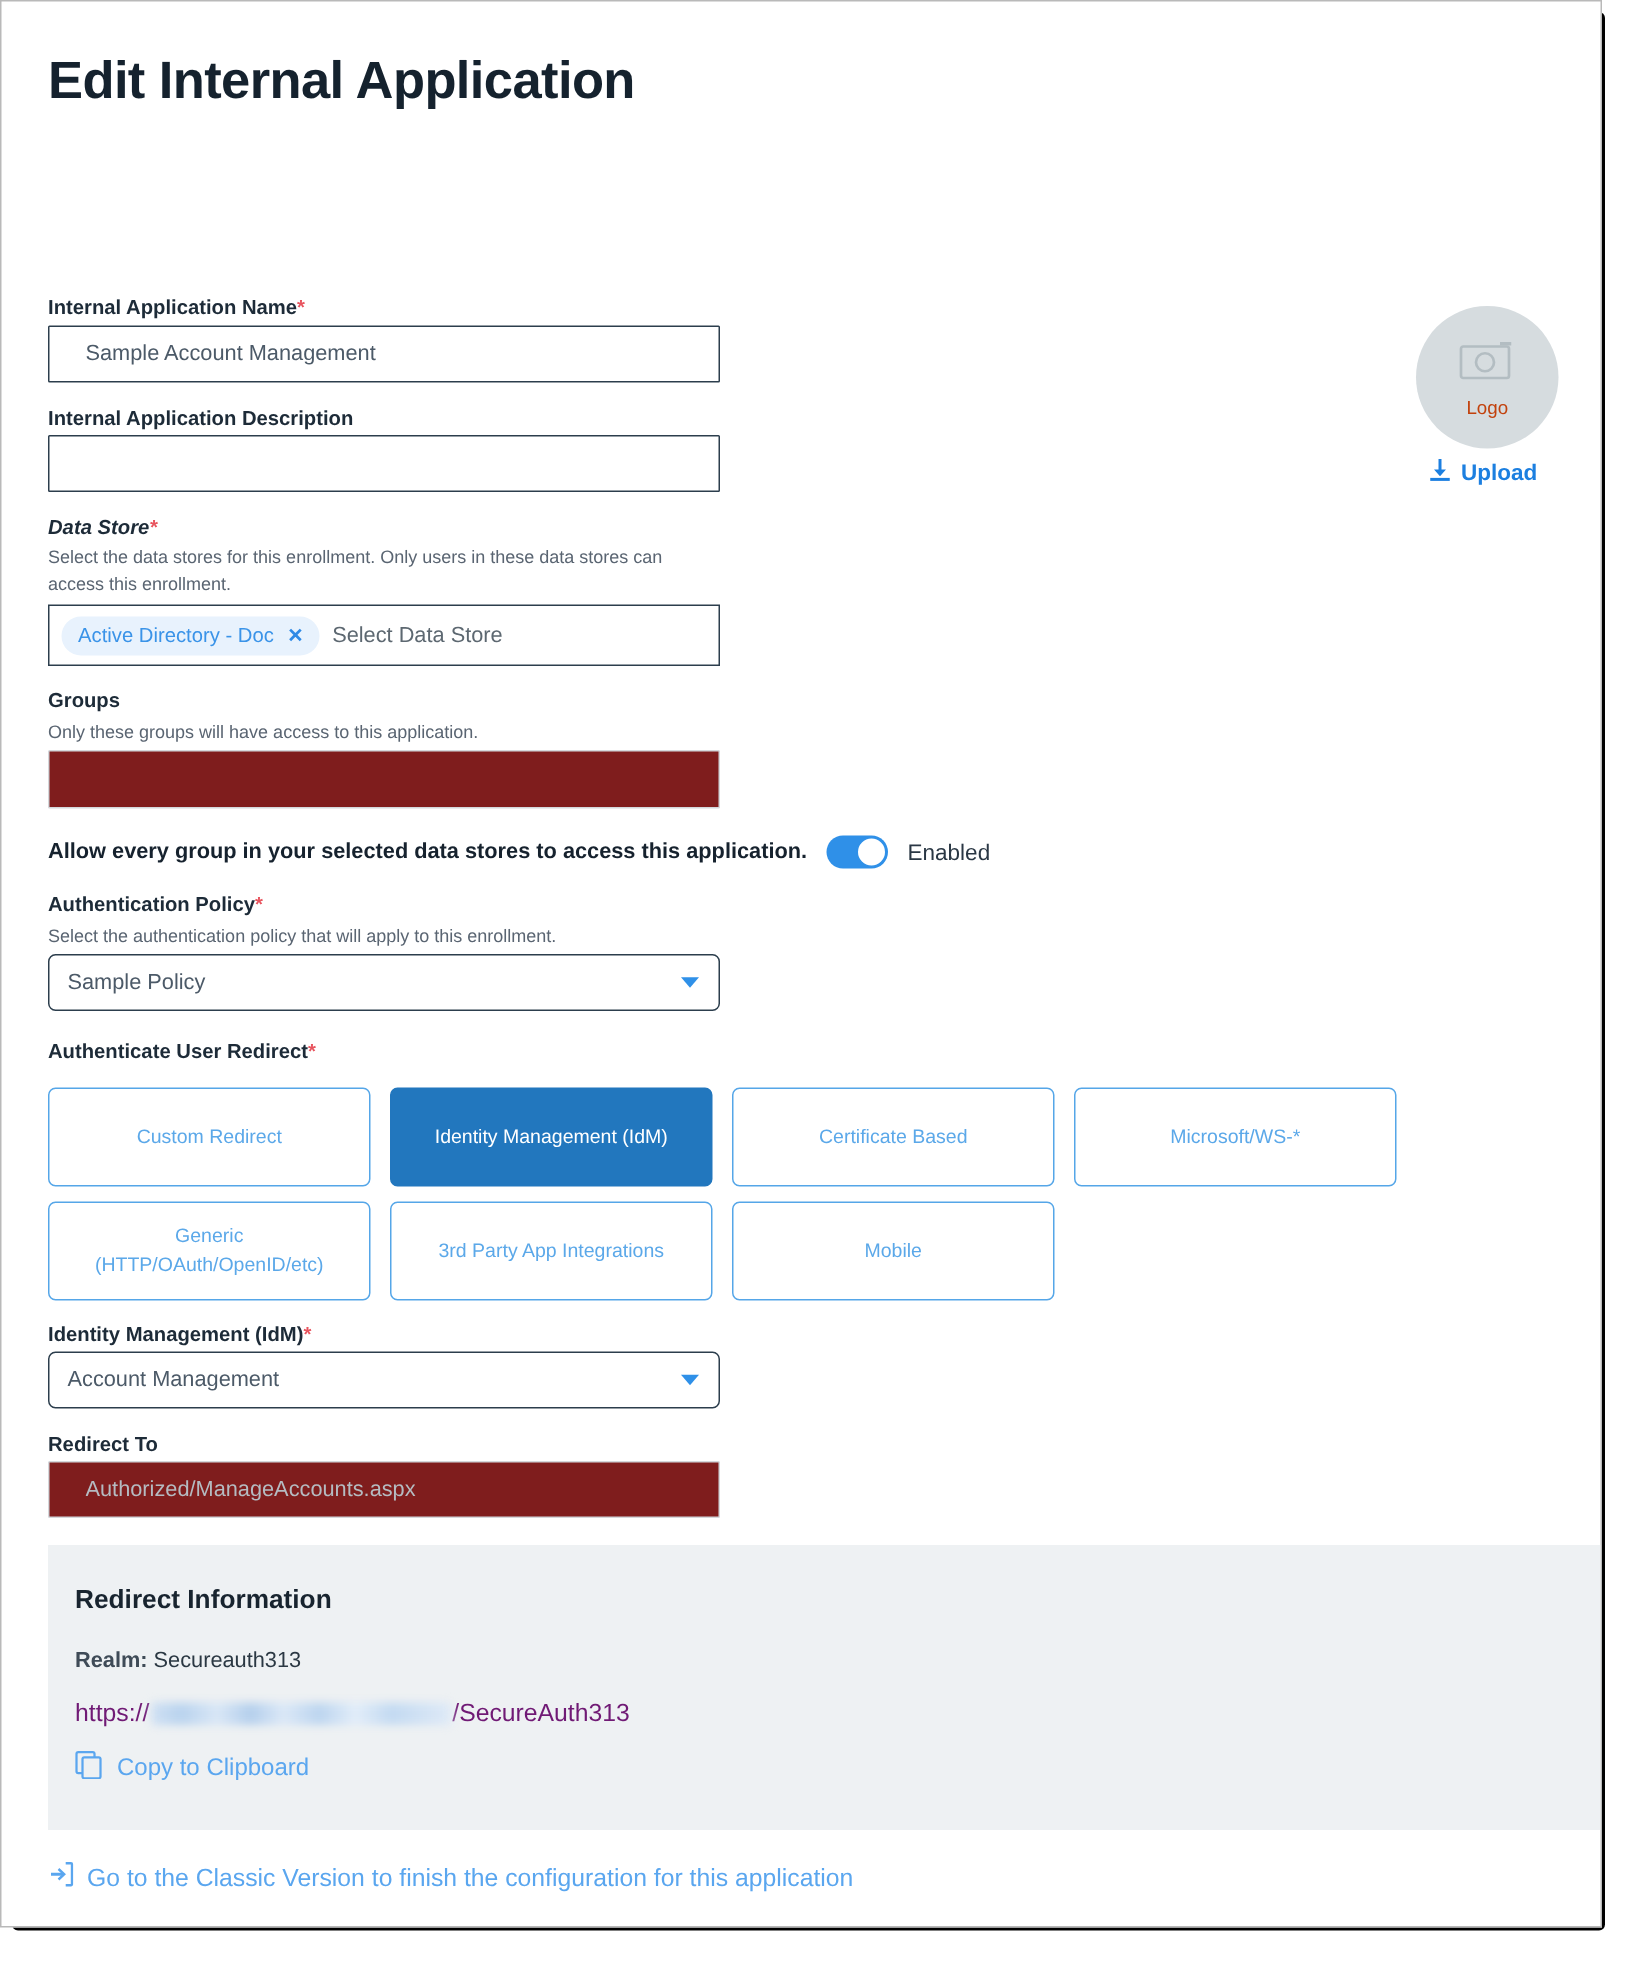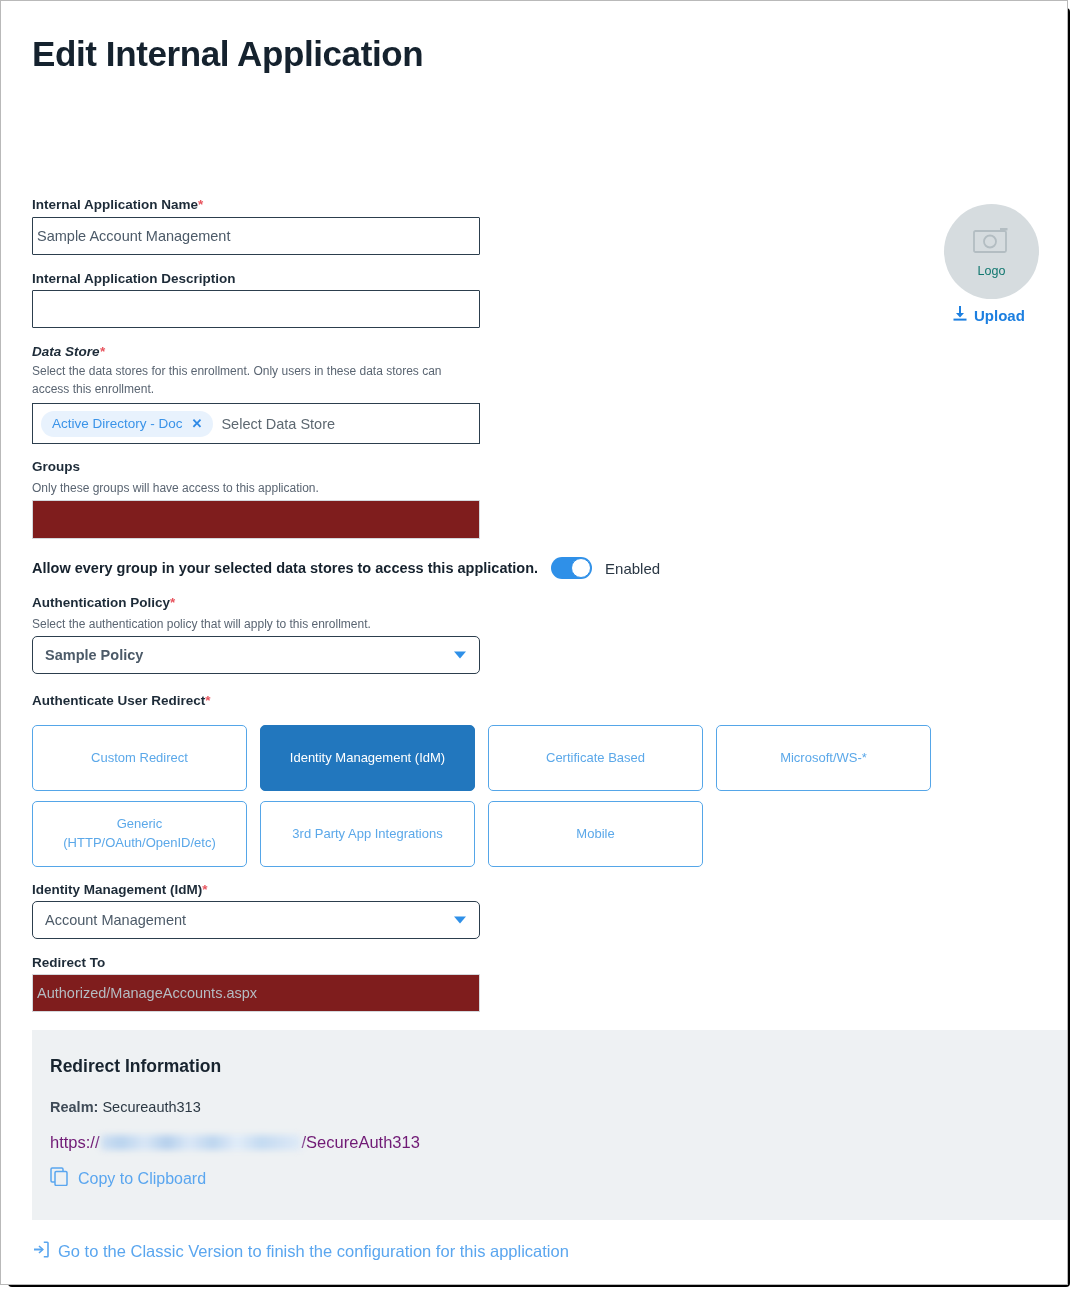--- a/index.html
+++ b/index.html
@@ -122,21 +122,21 @@
     position: absolute;
     box-sizing: border-box;
     width: 448px;
     height: 38px;
     border: 1px solid #2c3e4d;
     border-radius: 1px;
     background: #ffffff;
     font-family: "Liberation Sans", sans-serif;
     font-size: 14.5px;
     color: #4c5a68;
-    padding: 0 4px;
+    padding: 0 24px;
     outline: none;
   }
   .txtbox::placeholder { color: #4c5a68; }
   .txtbox.disabled {
     border: 1px solid #d4d8dc;
     background: #7f1d1d;
     color: #b0b6bc;
   }
   .txtbox.disabled::placeholder { color: #b5bbc1; }
 
@@ -351,21 +351,21 @@
     border-radius: 50%;
     background: #d6dcdf;
     display: flex;
     flex-direction: column;
     align-items: center;
     justify-content: center;
     gap: 3px;
   }
   #logo-circle .logo-cap {
     font-size: 12.5px;
-    color: #0f766e;
+    color: #c2410c;
   }
   #upload-btn {
     position: absolute;
     left: 952px;
     top: 305px;
     display: inline-flex;
     align-items: center;
     gap: 7px;
     color: #1c7fe0;
     font-size: 15px;
@@ -437,21 +437,21 @@
     <span class="toggle">
       <span class="toggle-knob"></span>
     </span>
     <span class="toggle-state">Enabled</span>
   </div>
 
   <div class="field-label" style="left:31px; top:594px;">
     <span>Authentication Policy</span><span class="req">*</span>
   </div>
   <div class="field-help" style="left:31px; top:614px;">Select the authentication policy that will apply to this enrollment.</div>
-  <div class="selectbox" style="left:31px; top:635px;font-weight:bold;">
+  <div class="selectbox" style="left:31px; top:635px;">
     <span>Sample Policy</span>
     <span class="select-caret"></span>
   </div>
 
   <div class="field-label" style="left:31px; top:692px;">
     <span>Authenticate User Redirect</span><span class="req">*</span>
   </div>
   <div id="tiles">
     <div class="tile">Custom Redirect</div>
     <div class="tile selected">Identity Management (IdM)</div>

